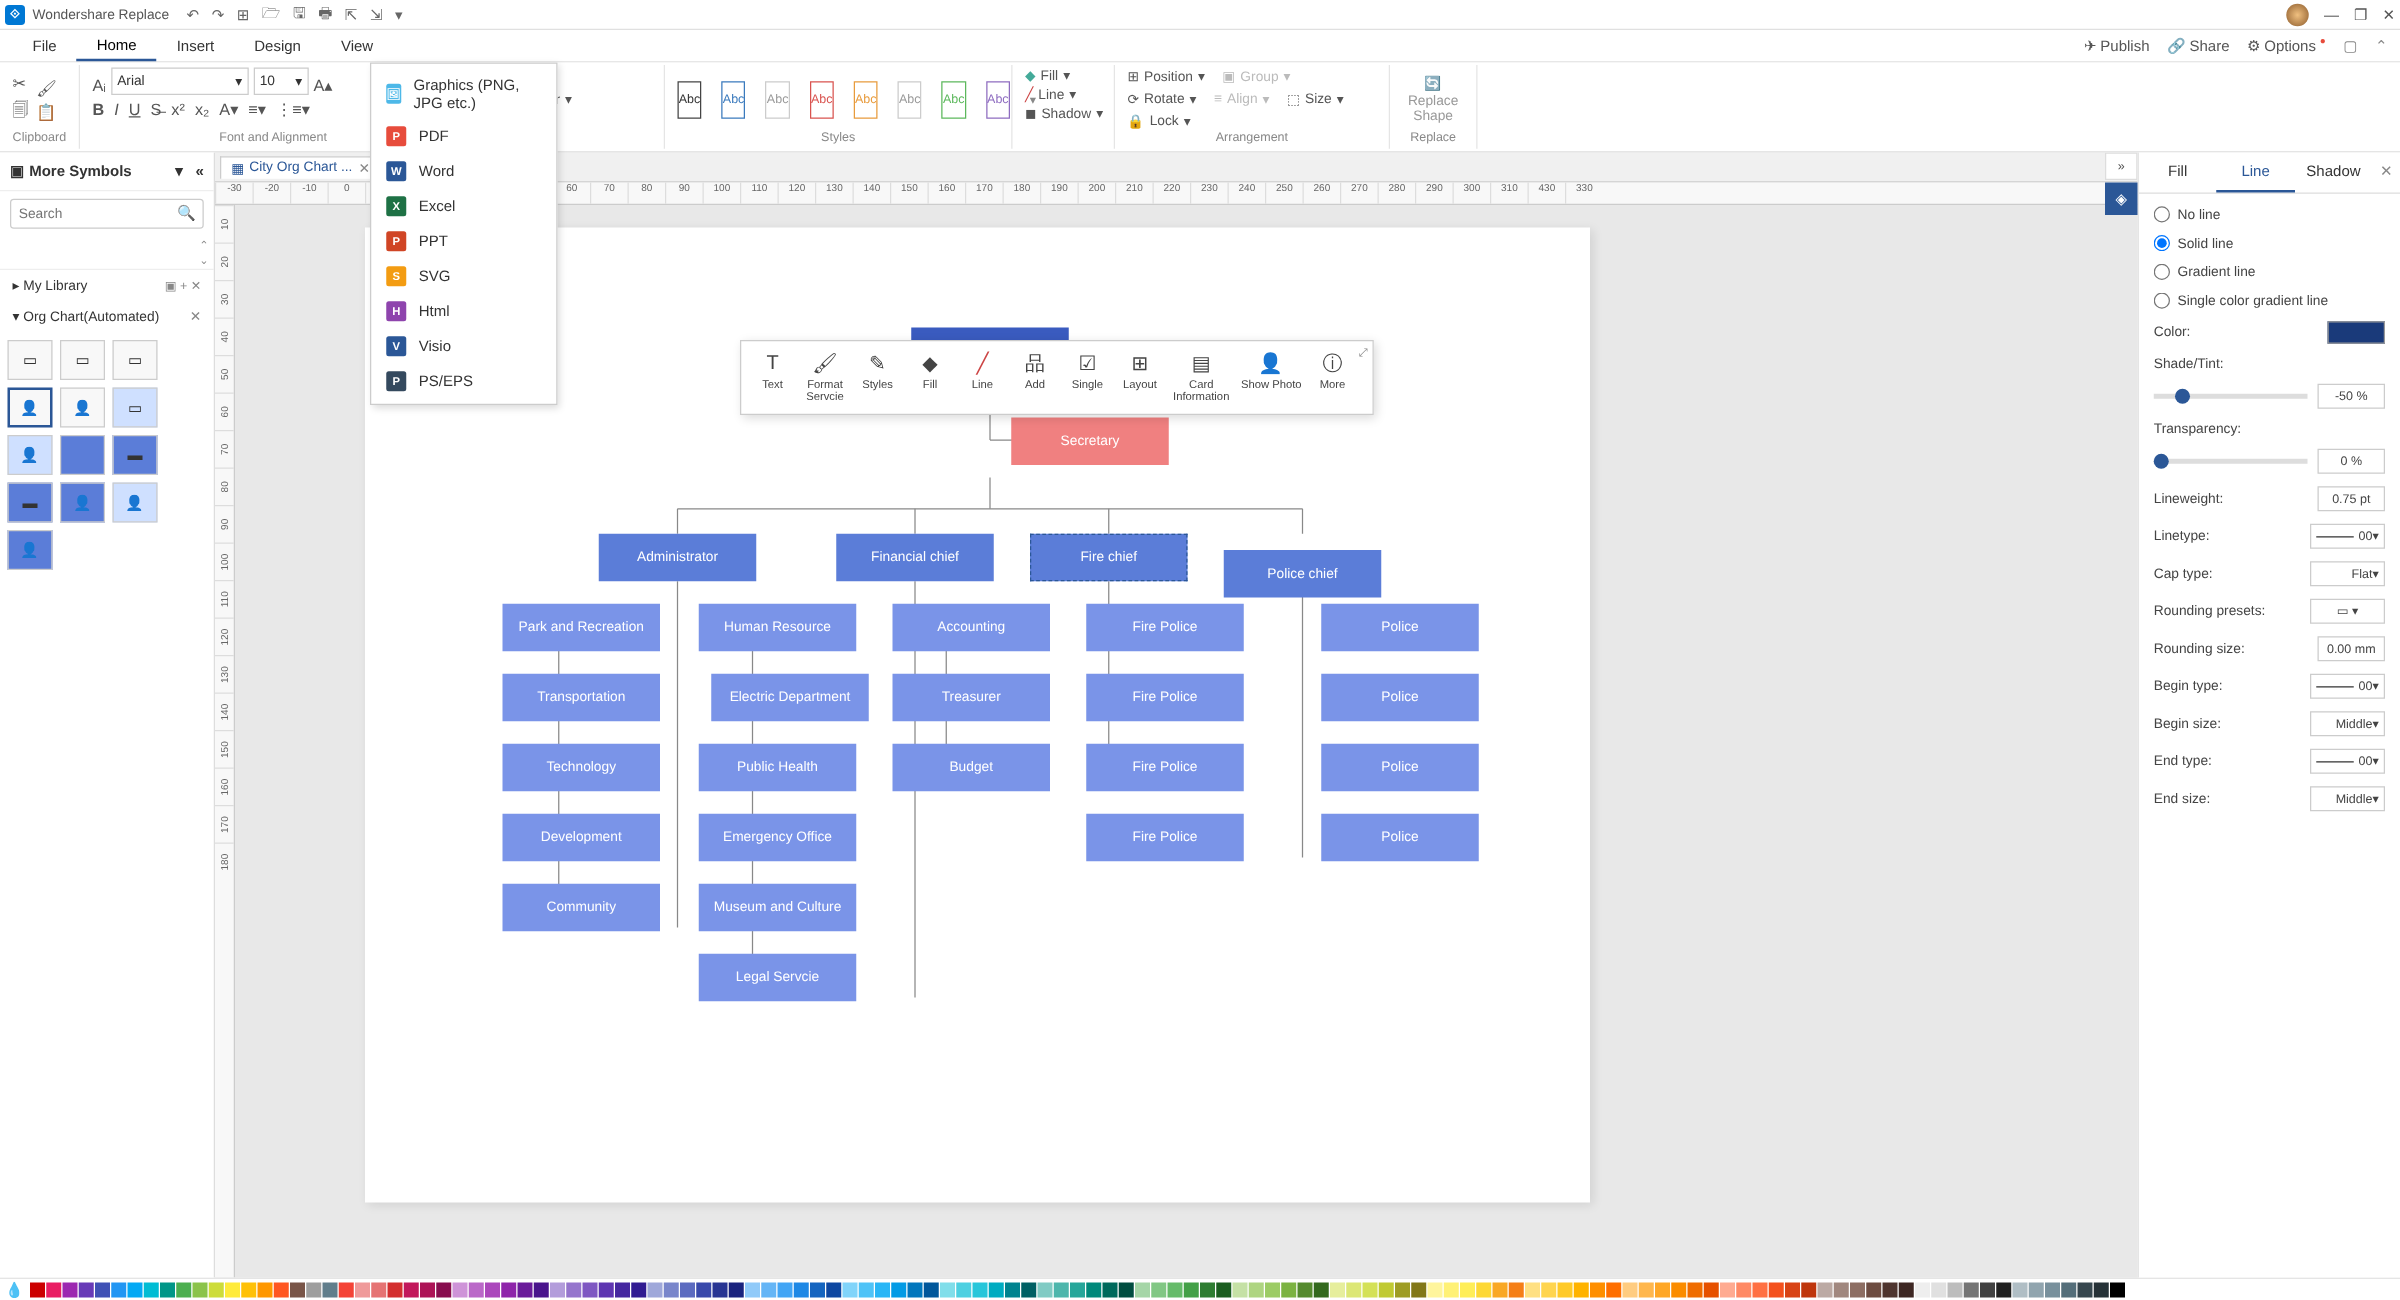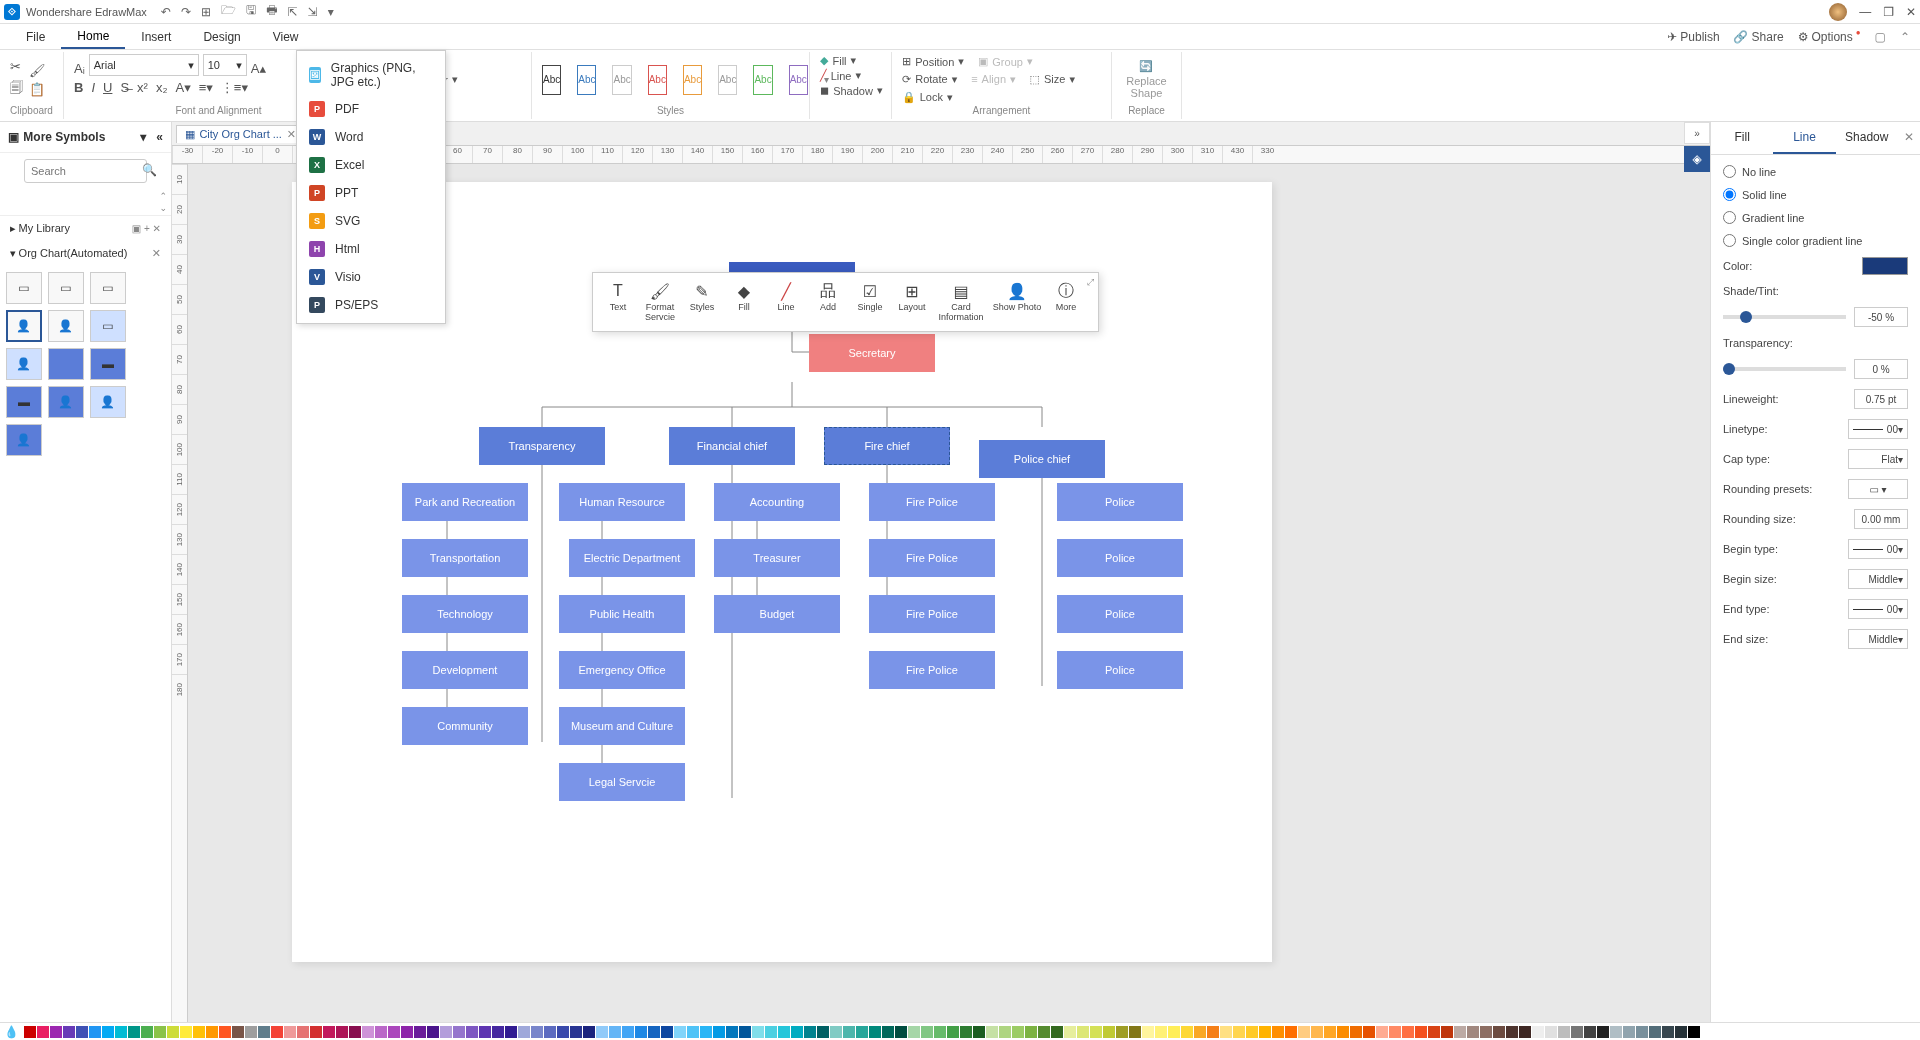--- a/index.html
+++ b/index.html
@@ -47,21 +47,21 @@
 
 
 .dropdown { position: absolute; top: 50px; left: 296px; width: 150px; background: #fff; border: 1px solid #ccc; box-shadow: 2px 2px 6px rgba(0,0,0,0.15); z-index: 200; padding: 4px 0; }
 .dropdown .item { display: flex; align-items: center; padding: 6px 12px; gap: 10px; font-size: 12px; cursor: pointer; }
 .dropdown .ficon { width: 16px; height: 16px; border-radius: 2px; display:flex;align-items:center;justify-content:center;font-size:9px;color:#fff;font-weight:bold; }
 
 
 .mainrow { display: flex; height: 900px; }
 .leftpanel { width: 172px; background: #fff; border-right: 1px solid #ddd; display: flex; flex-direction: column; }
 .leftpanel .header { padding: 8px; font-size: 12px; font-weight: bold; display: flex; align-items: center; gap: 4px; border-bottom: 1px solid #eee; }
-.leftpanel .search { padding: 6px 24px; }
+.leftpanel .search { padding: 6px 8px; }
 .leftpanel .search input { width: 100%; height: 24px; border: 1px solid #ccc; padding: 0 22px 0 6px; font-size: 11px; border-radius:3px; }
 .leftpanel .section { padding: 6px 10px; font-size: 11px; display: flex; align-items: center; justify-content: space-between; }
 .leftpanel .shapes { padding: 6px; display: flex; flex-wrap: wrap; gap: 6px; }
 .leftpanel .shape { width: 36px; height: 32px; border: 1px solid #ccc; background: #f8f8f8; cursor: pointer; display:flex;align-items:center;justify-content:center; }
 .leftpanel .shape.sel { border:2px solid #2b5797; }
 .leftpanel .shape.blue { background:#5b7dd8; }
 
 
 .canvasarea { flex: 1; background: #e8e8e8; position: relative; overflow: hidden; }
 .tabbar { height: 24px; background: #f0f0f0; display: flex; align-items: center; border-bottom: 1px solid #ccc; padding: 0 4px; }
@@ -107,21 +107,21 @@
 .colorbar { height: 18px; background: #fff; display: flex; align-items: center; padding: 0 4px; border-top: 1px solid #ddd; gap:1px; }
 .colorbar .sw { width: 12px; height: 12px; cursor: pointer; }
 
 svg.connector { position:absolute; pointer-events:none; }
 </style>
 </head>
 <body>
 
 <div class="titlebar">
   <div class="logo">⟐</div>
-  <div class="appname">Wondershare EdrawMax</div>
+  <div class="appname">Wondershare Replace</div>
   <div class="qat">
     <span>↶</span>
     <span>↷</span>
     <span>⊞</span>
     <span>🗁</span>
     <span>🖫</span>
     <span>🖶</span>
     <span>⇱</span>
     <span>⇲</span>
     <span>▾</span>
@@ -419,21 +419,21 @@
           <line x1="440" y1="283" x2="440" y2="616"></line>
           <line x1="595" y1="283" x2="595" y2="448"></line>
           <line x1="750" y1="283" x2="750" y2="504"></line>
           <line x1="155" y1="320" x2="155" y2="560"></line>
           <line x1="310" y1="320" x2="310" y2="616"></line>
           <line x1="465" y1="320" x2="465" y2="448"></line>
         </g>
       </svg>
       <div class="node blue1" style="left:437px;top:80px">Director of public works</div>
       <div class="node red" style="left:517px;top:152px">Secretary</div>
-      <div class="node blue2" style="left:187px;top:245px">Transparency</div>
+      <div class="node blue2" style="left:187px;top:245px">Administrator</div>
       <div class="node blue2" style="left:377px;top:245px">Financial chief</div>
       <div class="node blue2 selected" style="left:532px;top:245px">Fire chief</div>
       <div class="node blue2" style="left:687px;top:258px">Police chief</div>
 
       <div class="node blue3" style="left:110px;top:301px">Park and Recreation</div>
       <div class="node blue3" style="left:267px;top:301px">Human Resource</div>
       <div class="node blue3" style="left:422px;top:301px">Accounting</div>
       <div class="node blue3" style="left:577px;top:301px">Fire Police</div>
       <div class="node blue3" style="left:765px;top:301px">Police</div>
 

